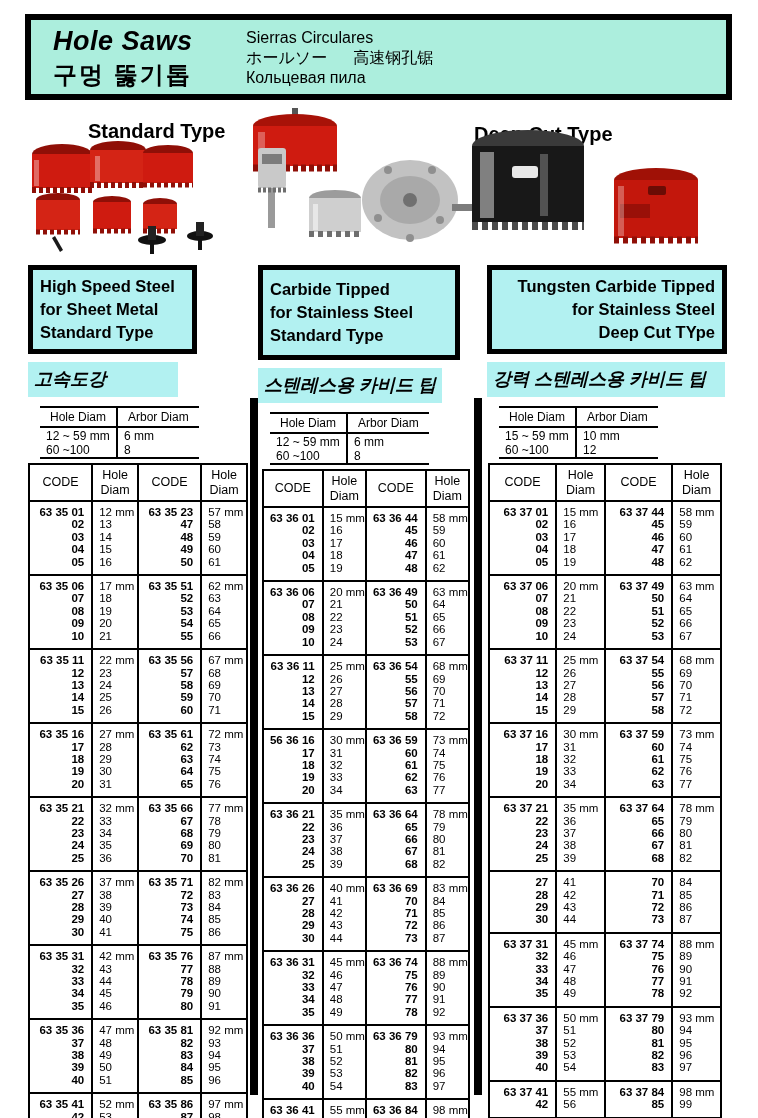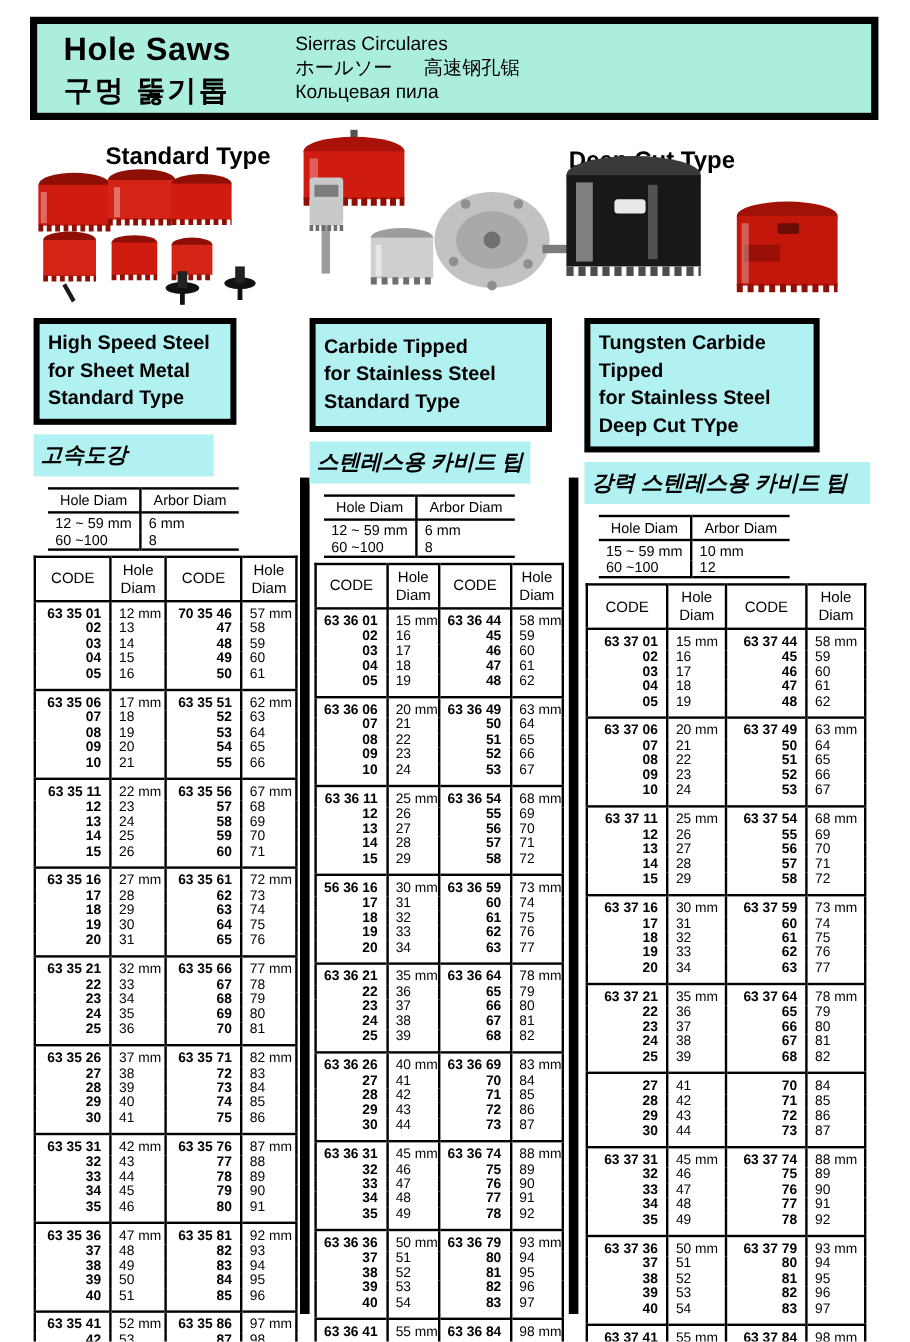--- a/index.html
+++ b/index.html
@@ -3,21 +3,21 @@
 <meta charset="utf-8">
 <style>
   * { margin:0; padding:0; box-sizing:border-box; }
   body { background:#fff; font-family:"Liberation Sans", sans-serif; color:#000; }
   #page { position:relative; width:758px; height:1118px; background:#fff; overflow:hidden; }
 
   
   .header-box { position:absolute; left:25px; top:14px; width:707px; height:86px;
     background:#aceedd; border:6px solid #000; display:flex; align-items:flex-start; }
   .title-area { width:215px; padding:6px 0 0 22px; }
-  .title-en { font-size:27px; font-weight:bold; letter-spacing:.5px; }
+  .title-en { font-size:27px; font-weight:bold; font-style:italic; letter-spacing:.5px; }
   .title-ko { font-size:24px; font-weight:bold; margin-top:2px; letter-spacing:2px; }
   .subtitle-area { padding-top:8px; font-size:16px; line-height:20px; }
   .subtitle-row span { margin-right:26px; }
 
   
   .type-label { position:absolute; font-size:20px; font-weight:bold; }
   .label-standard { left:88px; top:120px; }
   .label-deep { left:474px; top:123px; }
   .photo-svg { position:absolute; left:0; top:108px; }
 
@@ -28,21 +28,21 @@
   
   .col { position:absolute; top:265px; }
   .col-0 { left:28px;  width:222px; }
   .col-1 { left:258px; width:212px; }
   .col-2 { left:487px; width:238px; }
 
   .panel-title { border:5px solid #000; background:#b2f1f1; font-weight:bold;
     font-size:16.5px; line-height:1.4; padding:5px 7px; }
   .col-0 .panel-title { width:169px; }
   .col-1 .panel-title { width:202px; padding:8px 7px; }
-  .col-2 .panel-title { width:196px; }
+  .col-2 .panel-title { width:240px;text-align:right; }
 
   .subtitle-bar { background:#b2f1f1; font-weight:bold; font-size:18px;
     margin-top:8px; padding:5px 6px 6px 6px; display:inline-block; min-width:150px;font-style:italic; }
   .col-2 .subtitle-bar { width:100%; }
 
   .spec-table { border-collapse:collapse; border-top:2px solid #000; border-bottom:2px solid #000;
     margin:9px 0 0 12px; }
   .spec-table th { border-bottom:2px solid #000; font-weight:normal; font-size:12px; padding:2px 10px; white-space:nowrap; }
   .spec-table th:first-child, .spec-table td:first-child { border-right:2px solid #000; }
   .spec-table td { font-size:12px; line-height:13.5px; padding:0 6px; white-space:nowrap; }
@@ -218,21 +218,21 @@
         <th>CODE</th>
         <th>Hole Diam</th>
         <th>CODE</th>
         <th>Hole Diam</th>
       </tr>
         </thead>
     <tbody class="block">
           <tr>
             <td class="code">63 35 01</td>
             <td class="diam">12 mm</td>
-            <td class="code">70 35 46</td>
+            <td class="code">63 35 23</td>
             <td class="diam">57 mm</td>
           </tr>
           <tr>
             <td class="code">02</td>
             <td class="diam">13</td>
             <td class="code">47</td>
             <td class="diam">58</td>
           </tr>
           <tr>
             <td class="code">03</td>

